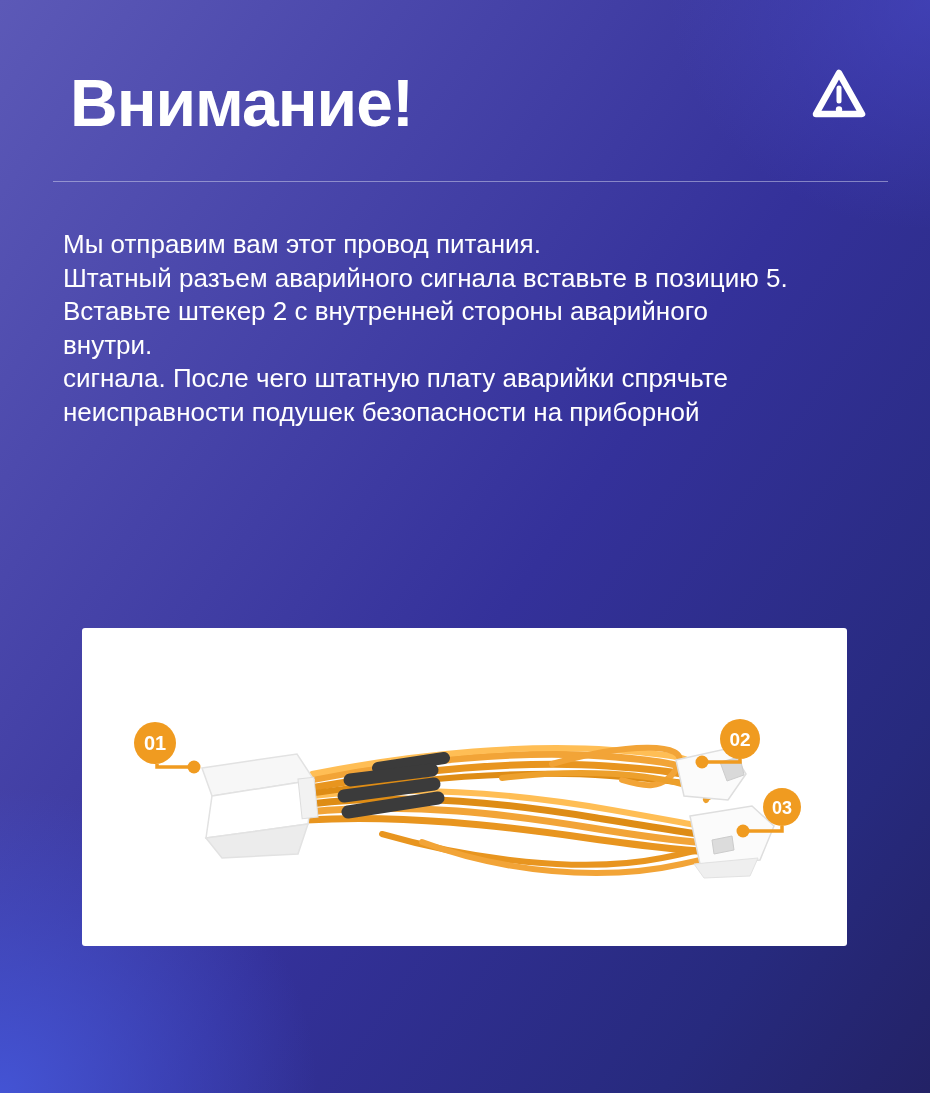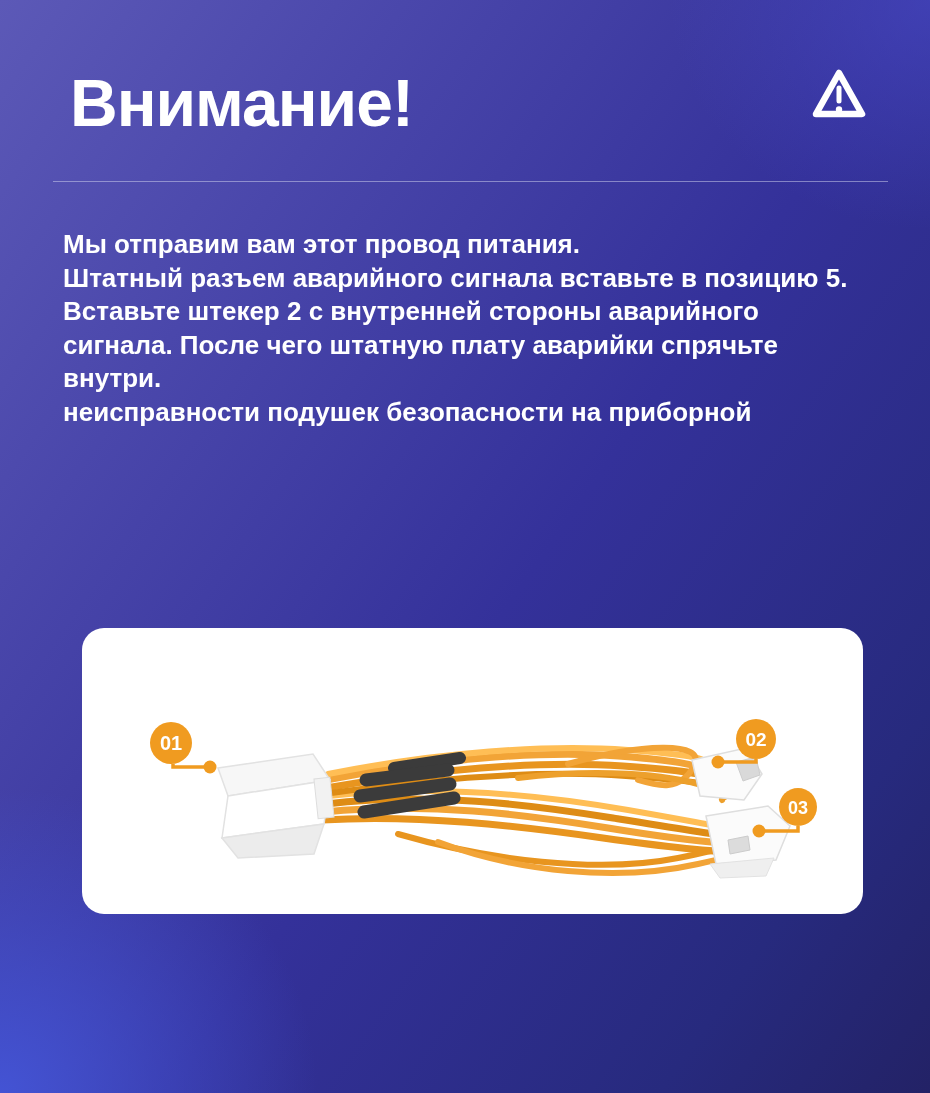--- a/index.html
+++ b/index.html
@@ -18,26 +18,26 @@
     font-size:66px;line-height:1;font-weight:700;
     letter-spacing:-1px;color:#ffffff;margin:12px;
   }
   .warn-icon{position:absolute;left:811px;top:66px;width:56px;height:56px;}
   .divider{
     position:absolute;left:53px;top:181px;width:835px;height:1px;
     background:rgba(212,214,240,0.5);border:none;margin:0;
   }
   .instructions{
     position:absolute;left:63px;top:228px;width:830px;
-    color:#ffffff;font-size:26px;line-height:33.5px;font-weight:700;
+    color:#ffffff;font-size:26px;line-height:33.5px;font-weight:400;
   }
   .instructions .line{white-space:nowrap;}
   .photo-card{
-    position:absolute;left:82px;top:628px;width:765px;height:286px;
-    background:#ffffff;border-radius:22px;padding-left:16px;
+    position:absolute;left:82px;top:628px;width:765px;height:318px;
+    background:#ffffff;border-radius:3px;
   }
   .photo-card svg{display:block;border-radius:22px;}
   .wire{fill:none;stroke-linecap:round;}
   .shrink{fill:none;stroke:#3b3b3b;stroke-linecap:round;}
   .leader{fill:none;stroke:#F09B20;stroke-width:3.5;}
   .badge-circle{fill:#F09B20;}
   .badge-text{
     fill:#ffffff;font-family:"Liberation Sans",sans-serif;
     font-weight:700;text-anchor:middle;
   }
@@ -54,22 +54,22 @@
     <line x1="28" y1="22" x2="28" y2="35" stroke="#ffffff" stroke-width="5" stroke-linecap="round"></line>
     <circle cx="28" cy="43.5" r="3.2" fill="#ffffff"></circle>
   </svg>
 
   <hr class="divider">
 
   <div class="instructions">
     <div class="line">Мы отправим вам этот провод питания.</div>
     <div class="line">Штатный разъем аварийного сигнала вставьте в позицию 5.</div>
     <div class="line">Вставьте штекер 2 с внутренней стороны аварийного</div>
+    <div class="line">внутри.</div>
     <div class="line">сигнала. После чего штатную плату аварийки спрячьте</div>
-    <div class="line">внутри.</div>
     <div class="line">неисправности подушек безопасности на приборной</div>
   </div>
 
   <div class="photo-card">
     <svg width="765" height="319" viewBox="0 0 765 319">
 
       <g>
         <path class="wire" stroke="#DE8C15" stroke-width="7" d="M228,176 C330,164 430,176 515,190 S612,206 632,208"></path>
         <path class="wire" stroke="#F2A437" stroke-width="7" d="M226,184 C330,174 425,186 510,200 S615,214 636,216"></path>
         <path class="wire" stroke="#E8951F" stroke-width="7" d="M224,192 C320,186 420,198 505,210 S618,224 640,224"></path>

